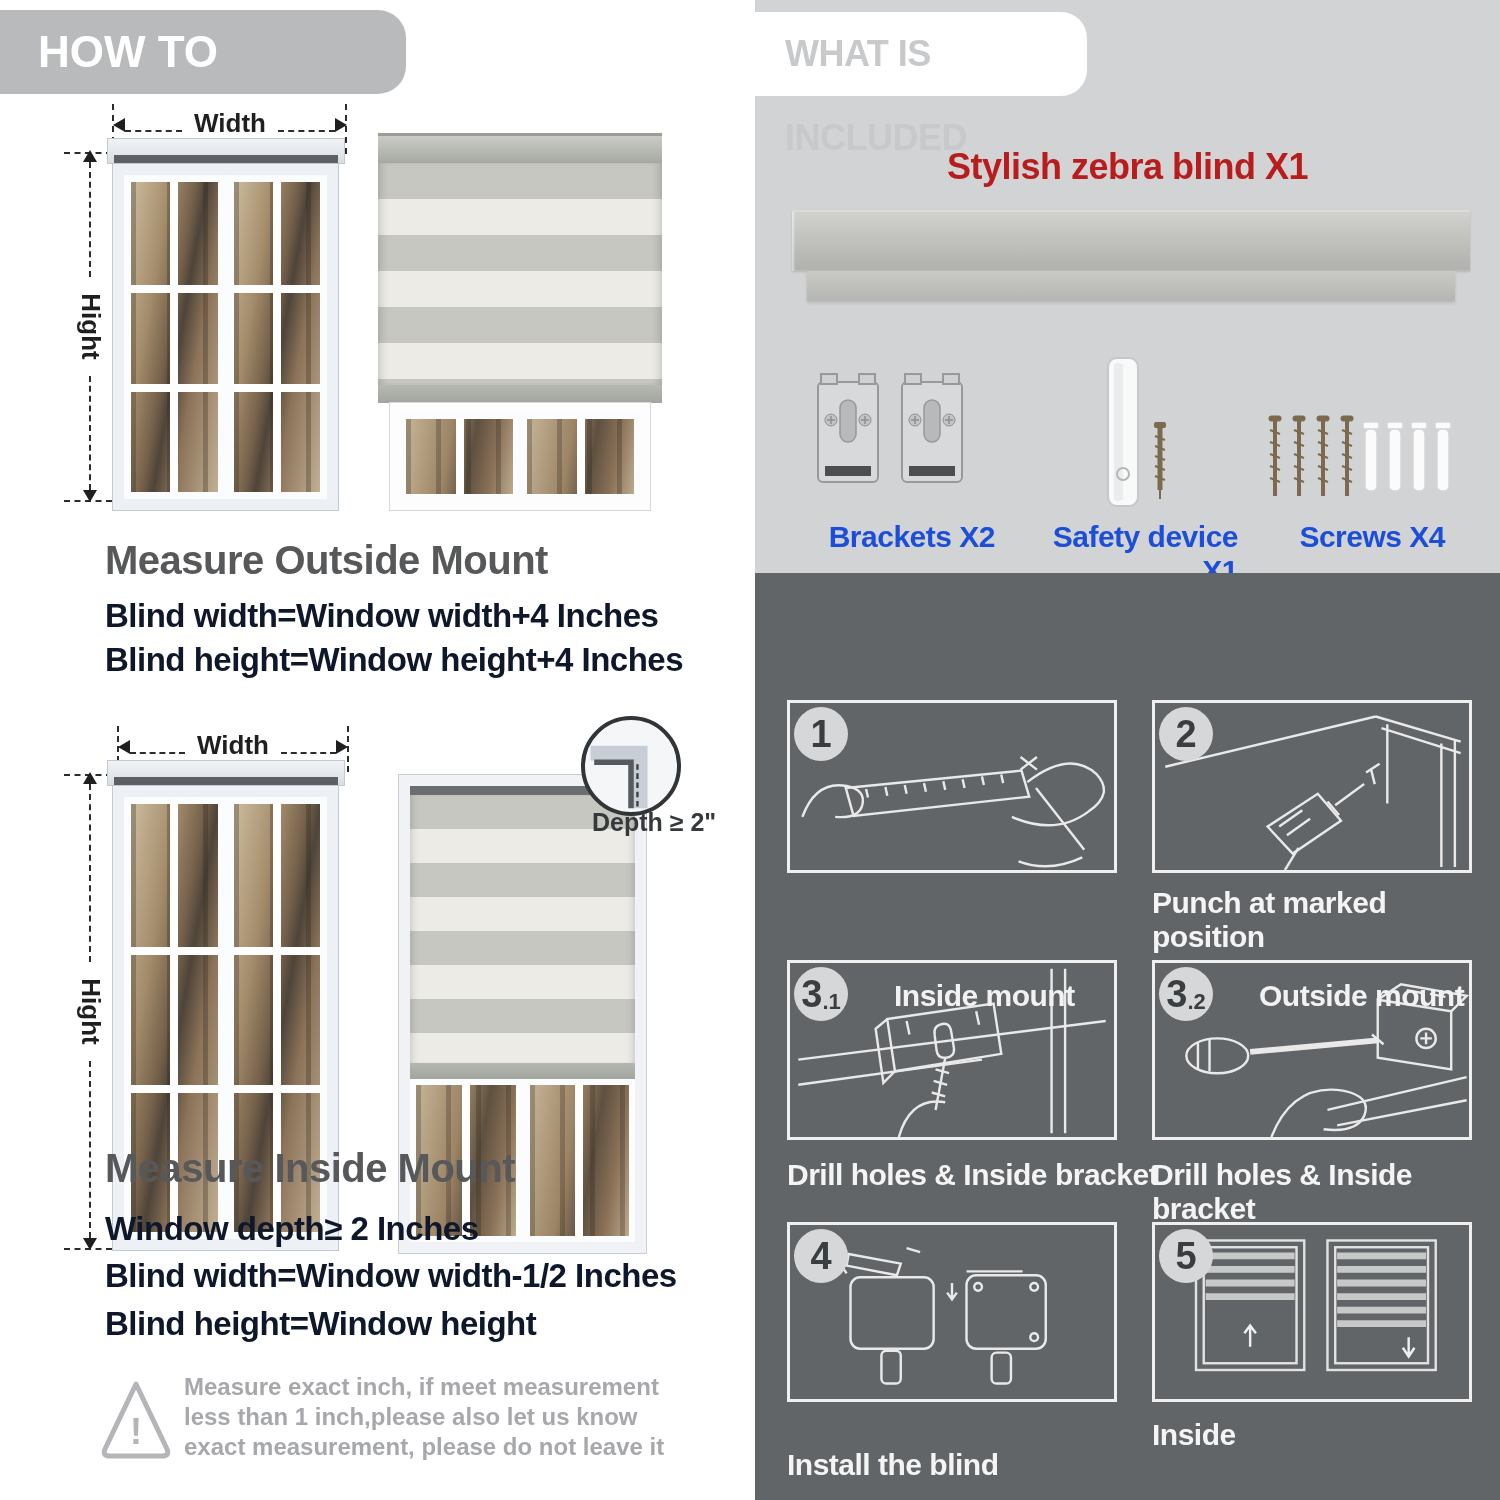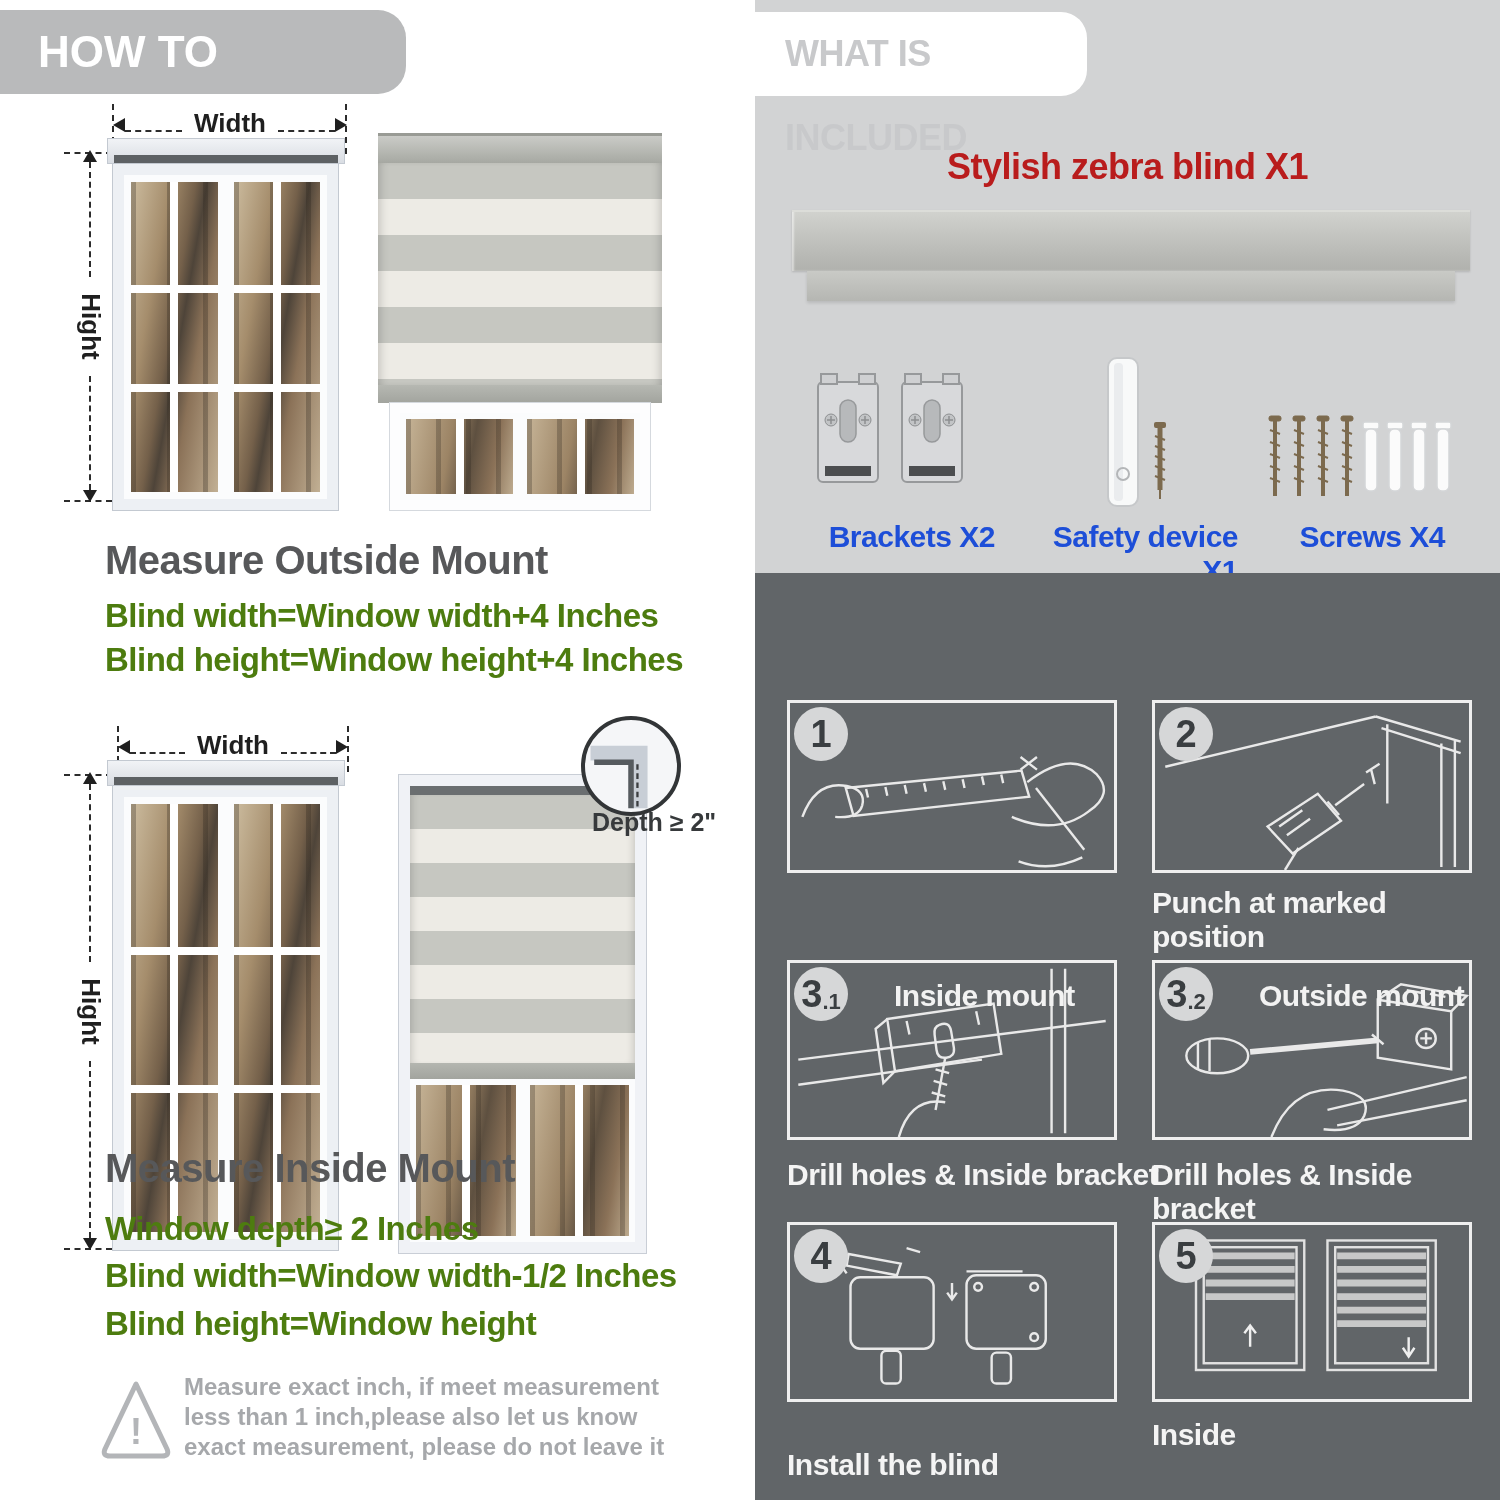--- a/index.html
+++ b/index.html
@@ -78,21 +78,21 @@
   .inwin .brail{height:16px;background:linear-gradient(180deg,#b4b6b0,#a2a49e);}
   .inwin .panes{flex:1;display:flex;}
 
   
   .depthcircle{position:absolute;border-radius:50%;overflow:hidden;border:4px solid #323537;
                background:#f5f6f8;box-sizing:border-box;}
   .depthlabel{position:absolute;font-size:25px;font-weight:700;color:#36393b;}
 
   
   .mtitle{position:absolute;left:105px;font-size:40px;font-weight:700;color:#57585a;letter-spacing:-0.5px;}
-  .mline{position:absolute;left:105px;font-size:33px;font-weight:700;color:#4d7c0f;letter-spacing:-0.5px;}
+  .mline{position:absolute;left:105px;font-size:33px;font-weight:700;color:#0f172a;letter-spacing:-0.5px;}
   .warntext{position:absolute;left:184px;top:1372px;width:500px;font-size:24px;line-height:30px;
             font-weight:700;color:#a6a8ab;}
 
   
   .rlight{position:absolute;left:755px;top:0;width:745px;height:573px;background:#d2d3d4;}
   .rpill{position:absolute;left:0;top:12px;width:332px;height:84px;background:#ffffff;
          border-radius:0 26px 26px 0;color:#c8c9cb;font-size:36px;font-weight:700;
          line-height:84px;padding-left:30px;letter-spacing:-0.5px;box-sizing:border-box;}
   .product{position:absolute;left:0;top:146px;width:100%;text-align:center;font-size:36px;
            font-weight:700;color:#b91c1c;letter-spacing:-0.5px;}

